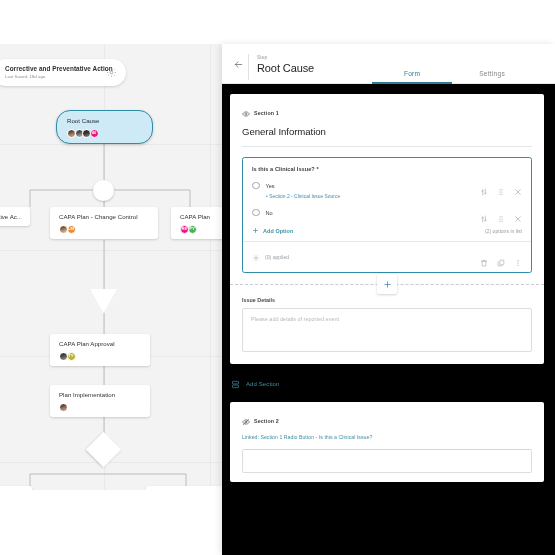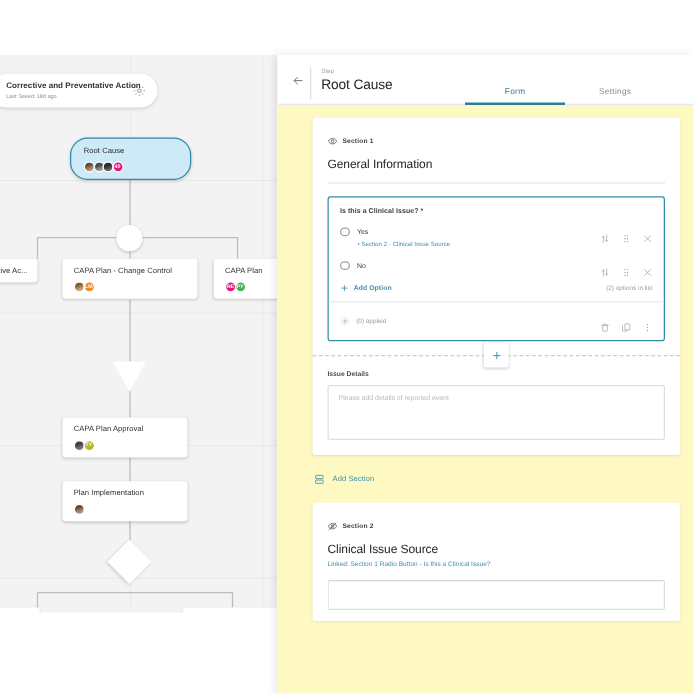--- a/index.html
+++ b/index.html
@@ -128,21 +128,21 @@
     color: #85898f; position: relative;
   }
   .tab.active { color: #2b7e96; }
   .tab.active::after {
     content: ""; position: absolute; left: 0; right: 0; bottom: -1px;
     height: 1.6px; background: #2b7e96;
   }
 
   .panel-body {
     position: absolute; left: 0; right: 0; top: 40px; bottom: 0;
-    background: #fef9c3; overflow: hidden; padding: 10px 11px 0 28px;
+    background: #000000; overflow: hidden; padding: 10px 11px 0 8px;
   }
 
   .card {
     background: #ffffff; border-radius: 2px;
     box-shadow: 0 .5px 1.6px rgba(0,0,0,.10);
     padding: 10px 12px 12px 12px; position: relative;
   }
   .sec-meta { display: flex; align-items: center; gap: 4px; }
   .sec-meta-label {
     font-size: 5.3px; font-weight: bold; color: #3a3d42; letter-spacing: .15px;
@@ -518,20 +518,19 @@
         <div class="sec-meta">
           <span>
             <svg viewBox="0 0 24 24" width="8" height="8" fill="none" stroke="#4a4d52" stroke-width="1.9">
               <path d="M1.5 12S5.5 5.5 12 5.5 22.5 12 22.5 12 18.5 18.5 12 18.5 1.5 12 1.5 12z"></path>
               <circle cx="12" cy="12" r="3.1"></circle>
               <path d="M3 20.5L21 3.5"></path>
             </svg>
           </span>
           <span class="sec-meta-label">Section 2</span>
         </div>
-        <div class="sec-title">Clinical Issue Source</div>
         <div class="sec-link">Linked: Section 1 Radio Button - Is this a Clinical Issue?</div>
         <div class="stub-box"></div>
       </div>
 
     </div>
   </div>
 </div>
 
 </body></html>

